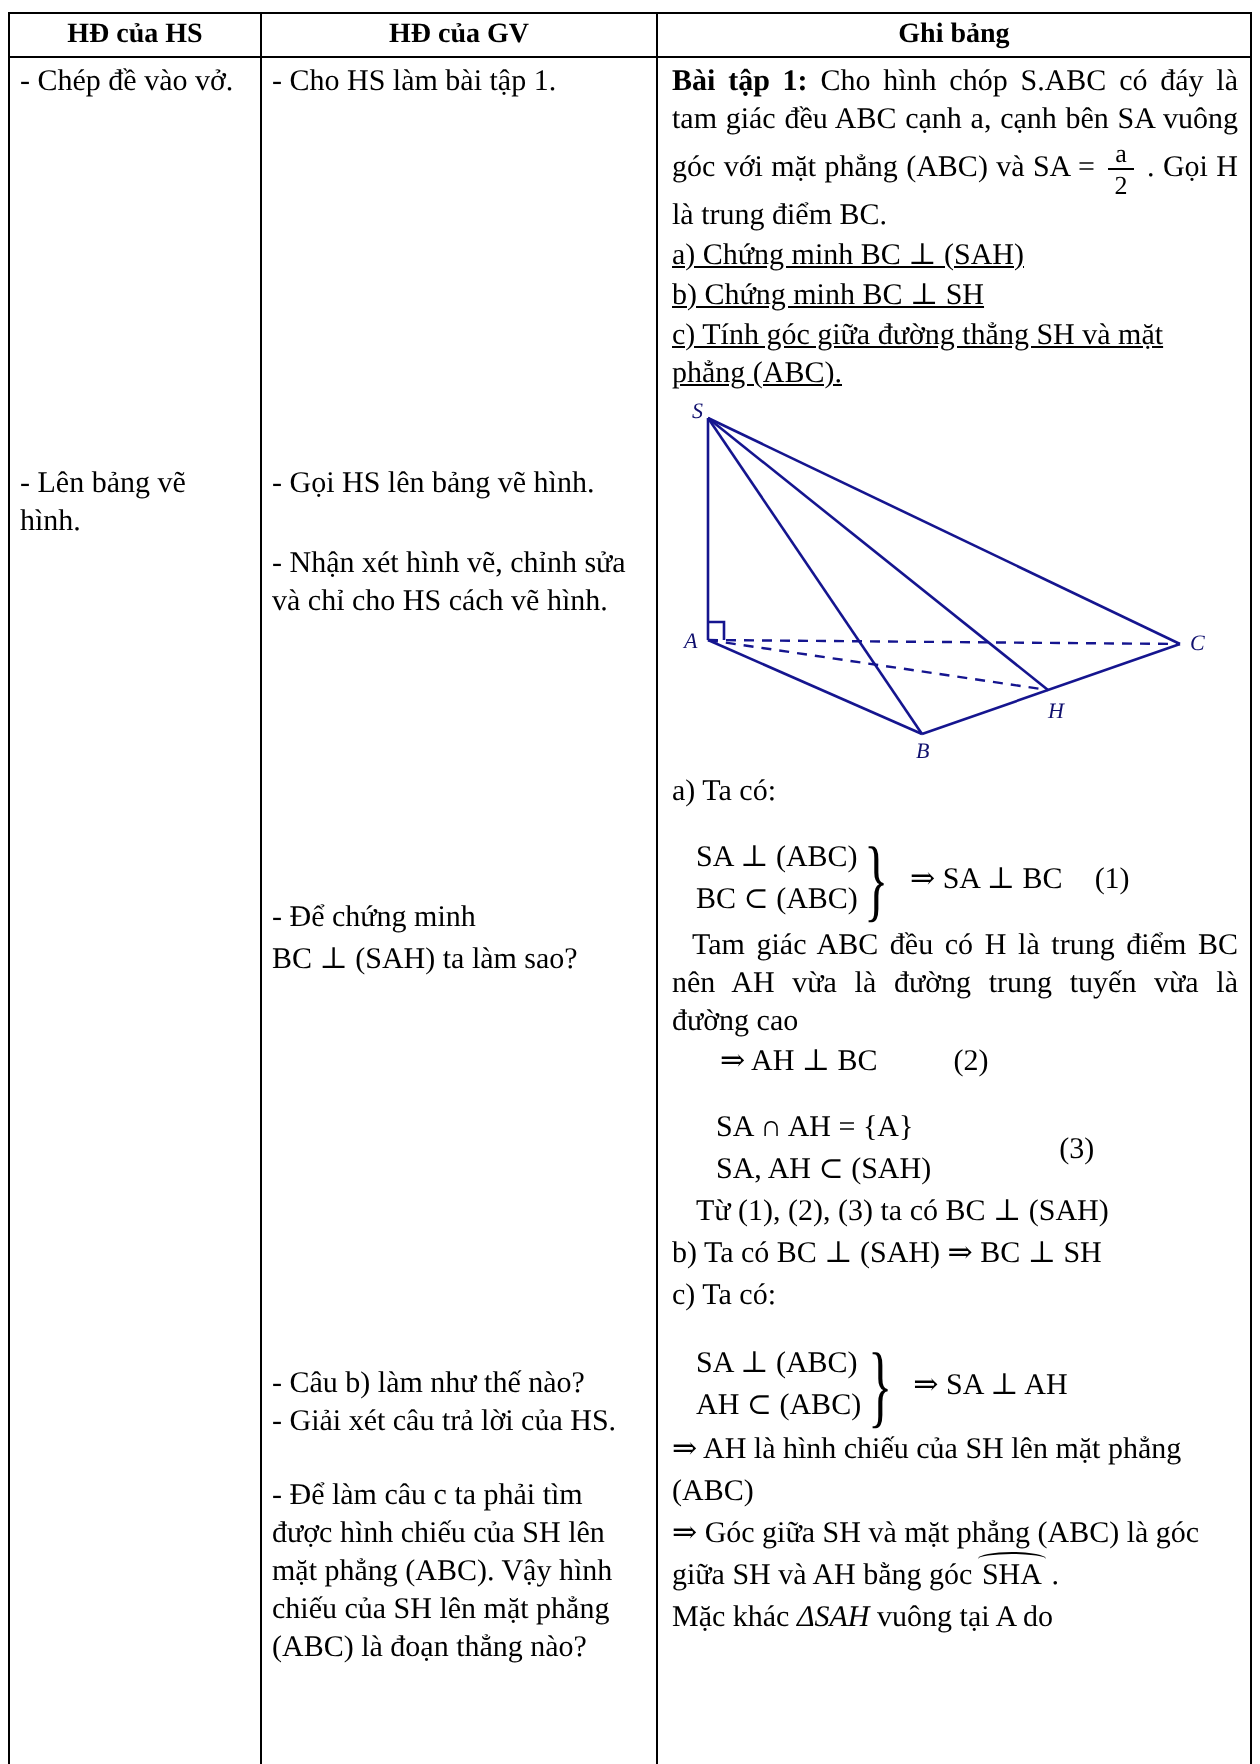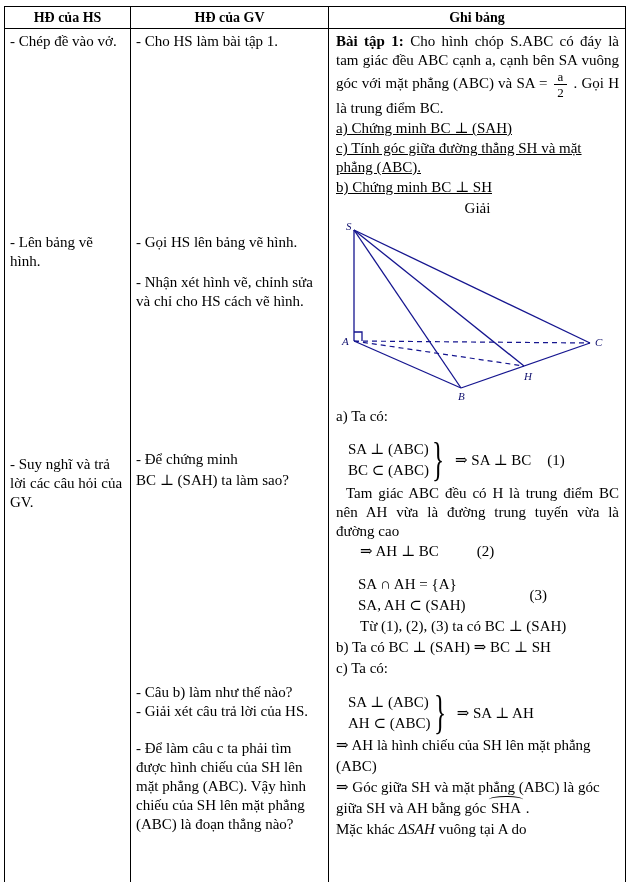--- a/index.html
+++ b/index.html
@@ -39,21 +39,21 @@
   .mline { line-height:21px; }
   .sys { display:flex; align-items:center; margin-left:12px; line-height:21px;margin-top:12px; }
   .sys-col > div { white-space:nowrap; }
   .brace { font-size:46px; font-weight:300; line-height:44px; display:inline-block;
            transform:scaleX(.55); margin-left:-2px; }
   .res { margin-left:6px; white-space:nowrap; }
   .tag { margin-left:16px; }
   .tagfar { margin-left:38px; }
   .para { text-align:justify; text-indent:10px; margin-top:2px; }
   .ind24 { margin-left:24px; line-height:21px; }
-  .ind10 { margin-left:24px; line-height:21px; }
+  .ind10 { margin-left:12px; line-height:21px; }
   .sys3 { margin-left:22px;gap:48px; }
   .it { font-style:italic; }
   .hat { position:relative; display:inline-block; padding:0 1px; }
   .hat::before { content:""; position:absolute; top:-2px; left:-1px; right:-1px;
                  height:6px; border-top:1.4px solid #000; border-radius:50% 50% 0 0; }
   .fig-wrap { margin:2px 0 0 2px; }
   .fig-line { stroke:#15158f; stroke-width:1.3; fill:none; }
   .fig-dash { stroke:#15158f; stroke-width:1.2; fill:none; stroke-dasharray:5 4; }
   .fig-label { font-family:"Liberation Serif",serif; font-style:italic; font-size:11px; fill:#10106e; }
   .gv-math { line-height:22px; }
@@ -64,21 +64,20 @@
 <div class="page">
   <div class="table">
 
     <div class="hcell h1">HĐ của HS</div>
     <div class="hcell h2">HĐ của GV</div>
     <div class="hcell h3">Ghi bảng</div>
 
     <div class="cell c1">
       <div class="blk" style="top:3px">- Chép đề vào vở.</div>
       <div class="blk" style="top:204px">- Lên bảng vẽ hình.</div>
-      <div class="blk" style="top:426px">- Suy nghĩ và trả lời các câu hỏi của GV.</div>
     </div>
 
     <div class="cell c2">
       <div class="blk" style="top:3px">- Cho HS làm bài tập 1.</div>
       <div class="blk" style="top:204px">- Gọi HS lên bảng vẽ hình.</div>
       <div class="blk" style="top:244px">- Nhận xét hình vẽ, chỉnh sửa và chỉ cho HS cách vẽ hình.</div>
       <div class="blk" style="top:421px">
         <div>- Để chứng minh</div>
         <div class="gv-math">BC ⊥ (SAH) ta làm sao?</div>
       </div>
@@ -91,24 +90,23 @@
       <div class="b3">
 
         <p class="intro">
           <span class="bt">Bài tập 1:</span><span> Cho hình chóp S.ABC có đáy là tam giác đều ABC cạnh a, cạnh bên SA vuông góc với mặt phẳng (ABC) và SA = </span><span class="frac">
               <span class="num">a</span>
               <span class="den">2</span>
             </span><span> . Gọi H là trung điểm BC.</span>
         </p>
 
         <div class="qline">a) Chứng minh BC ⊥ (SAH)</div>
+        <div class="qline">b) Chứng minh BC ⊥ SH</div>
         <div class="qline">c) Tính góc giữa đường thẳng SH và mặt phẳng (ABC).</div>
-        <div class="qline">b) Chứng minh BC ⊥ SH</div>
 
-        <div class="giai">Giải</div>
 
         <div class="fig-wrap">
           <svg width="268" height="182" viewBox="0 0 268 182">
             <line class="fig-dash" x1="16" y1="121" x2="252" y2="123"></line>
             <line class="fig-dash" x1="16" y1="121" x2="186" y2="146"></line>
             <line class="fig-line" x1="16" y1="10" x2="16" y2="121"></line>
             <line class="fig-line" x1="16" y1="10" x2="123" y2="168"></line>
             <line class="fig-line" x1="16" y1="10" x2="252" y2="123"></line>
             <line class="fig-line" x1="16" y1="10" x2="186" y2="146"></line>
             <line class="fig-line" x1="16" y1="121" x2="123" y2="168"></line>

